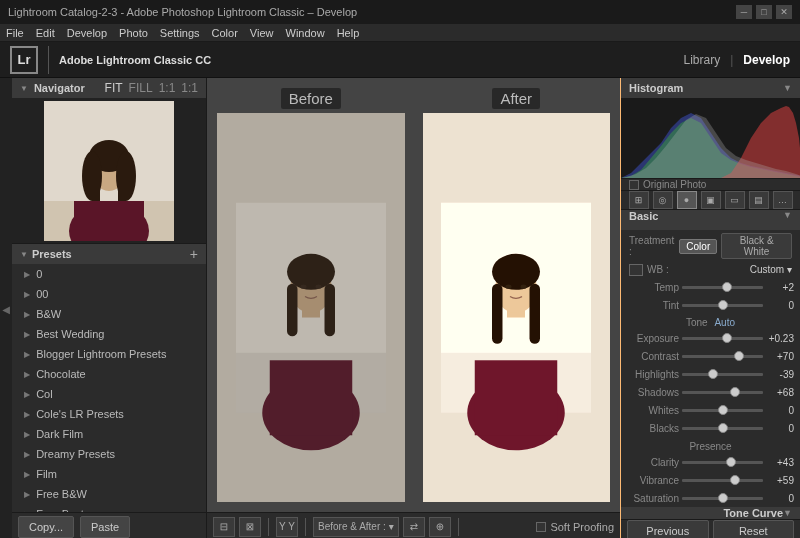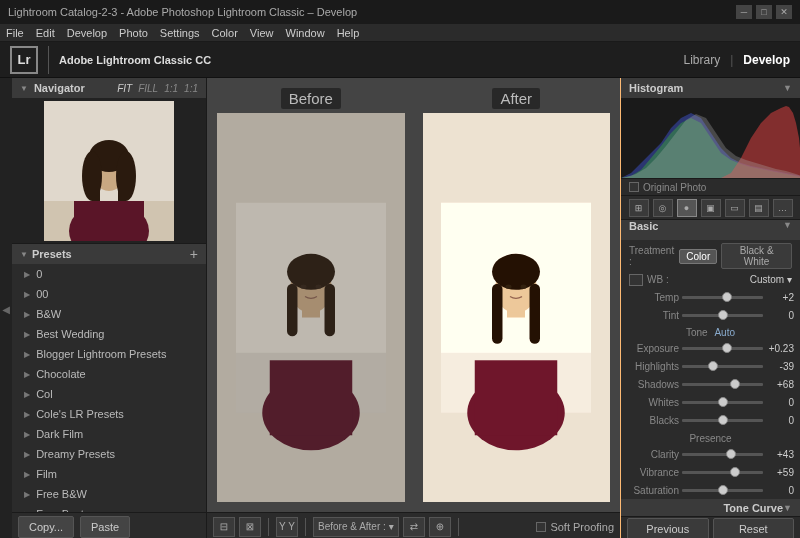--- a/index.html
+++ b/index.html
@@ -27,21 +27,21 @@
     #main { display: flex; height: calc(538px - 76px); }
 
     
     #left-panel { width: 195px; background: #2b2b2b; display: flex; flex-direction: column; border-right: 1px solid #1a1a1a; flex-shrink: 0; }
 
     
     #navigator { border-bottom: 1px solid #1a1a1a; }
     #navigator-header { height: 20px; background: #3a3a3a; display: flex; align-items: center; padding: 0 8px; gap: 6px; cursor: pointer; }
     #navigator-header .triangle { color: #888; font-size: 8px; }
     #navigator-title { font-size: 11px; color: #ccc; font-weight: bold; flex: 1; }
-    #navigator-controls { display: flex; gap: 6px; font-size: 10px; color: #888; font-style: italic; }
+    #navigator-controls { display: flex; gap: 6px; font-size: 12px; color: #888; }
     #navigator-controls span { cursor: pointer; }
     #navigator-controls .active { color: #ccc; }
     #navigator-thumb { height: 145px; background: #222; display: flex; align-items: center; justify-content: center; overflow: hidden; }
 
     
     #presets-panel { flex: 1; overflow: hidden; display: flex; flex-direction: column; }
     #presets-header { height: 20px; background: #3a3a3a; display: flex; align-items: center; padding: 0 8px; cursor: pointer; }
     #presets-header .triangle { color: #888; font-size: 8px; margin-right: 4px; }
     #presets-title { font-size: 11px; color: #ccc; font-weight: bold; flex: 1; }
     #presets-add { color: #aaa; font-size: 14px; cursor: pointer; }
@@ -442,20 +442,27 @@
       </div>
 
       <div class="slider-row">
         <span class="slider-label">Exposure</span>
         <div class="slider-track">
           <div class="slider-thumb" style="left:55%"></div>
         </div>
         <span class="slider-value">+0.23</span>
       </div>
 
+      <div class="slider-row">
+        <span class="slider-label">Contrast</span>
+        <div class="slider-track">
+          <div class="slider-thumb" style="left:70%"></div>
+        </div>
+        <span class="slider-value">+70</span>
+      </div>
 
       <div class="slider-row">
         <span class="slider-label">Highlights</span>
         <div class="slider-track">
           <div class="slider-thumb" style="left:38%"></div>
         </div>
         <span class="slider-value">-39</span>
       </div>
 
       <div class="slider-row">

